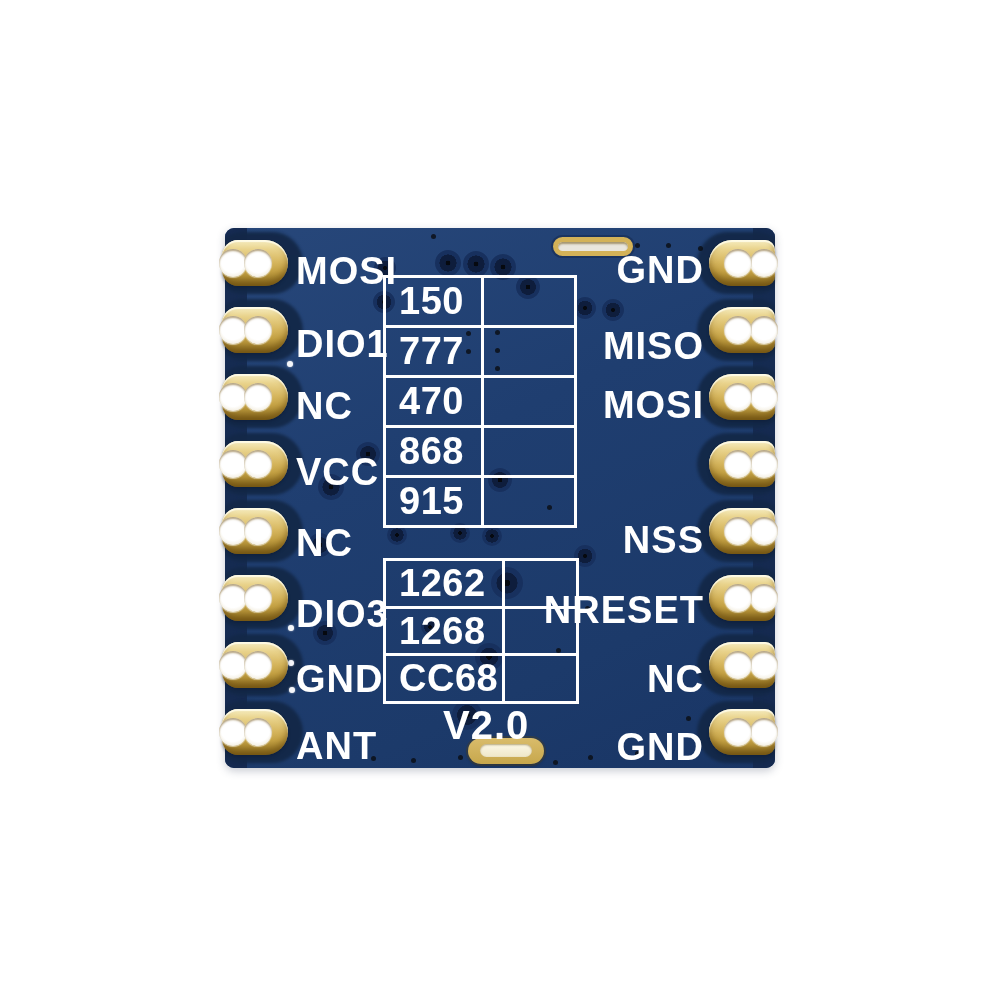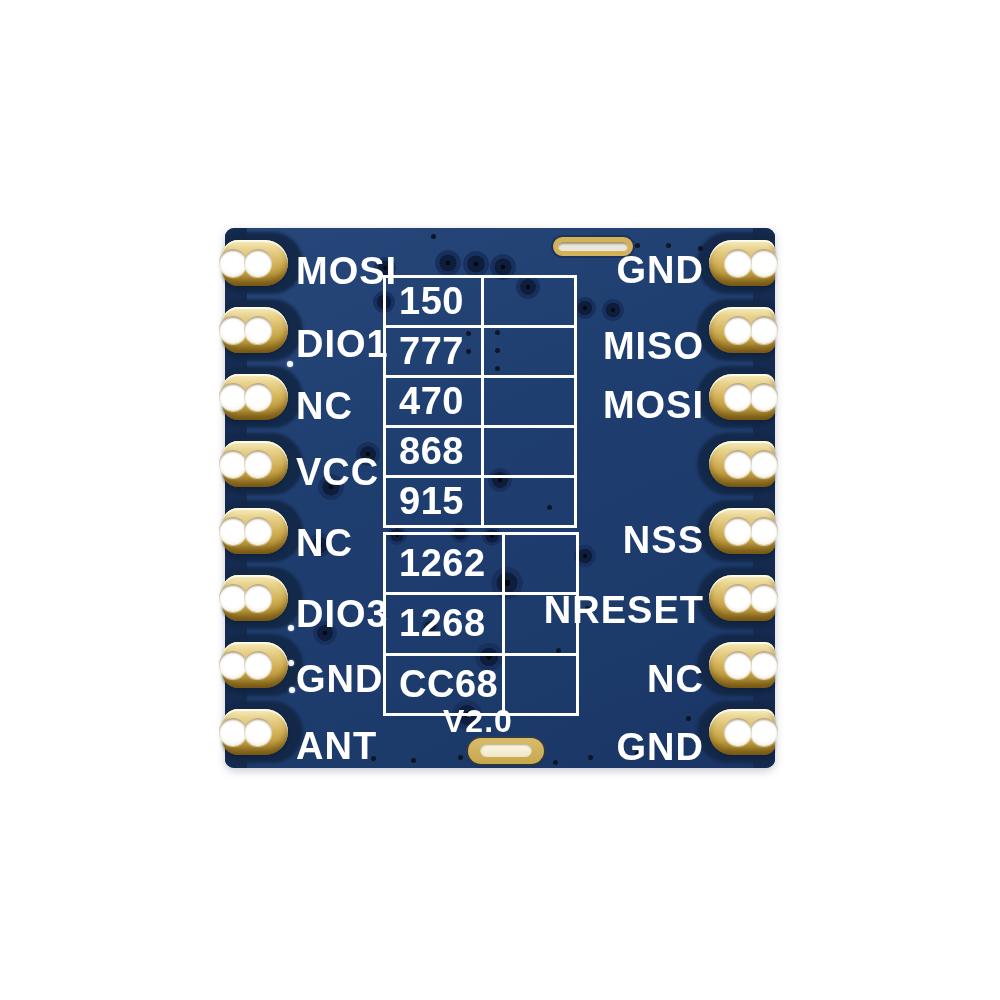--- a/index.html
+++ b/index.html
@@ -68,21 +68,21 @@
   .silk-cell-l{
     display:flex;align-items:center;box-sizing:border-box;
     border-right:3px solid #ffffff;padding-left:13px;
     color:#ffffff;font-size:38px;font-weight:700;letter-spacing:.5px;
   }
   .silk-cell-r{flex:1;}
   .t1 .silk-cell-l{width:98px;}
   .t2 .silk-cell-l{width:119px;}
 
   .version{
-    position:absolute;color:#ffffff;font-size:32px;font-weight:700;
+    position:absolute;color:#ffffff;font-size:40px;font-weight:700;
     letter-spacing:1px;white-space:nowrap;z-index:5;text-align:right;
   }
 
   
   .oval-pad{position:absolute;box-sizing:border-box;}
   .oval-pad.top{
     width:80px;height:19px;border-radius:10px;
     background:#e9e6dd;border:5px solid #d3b258;
     box-shadow:0 0 0 2px rgba(18,36,70,.45),inset 0 2px 2px rgba(110,84,20,.55);
   }
@@ -210,21 +210,21 @@
       <div class="silk-row">
         <div class="silk-cell-l">868</div>
         <div class="silk-cell-r"></div>
       </div>
       <div class="silk-row">
         <div class="silk-cell-l">915</div>
         <div class="silk-cell-r"></div>
       </div>
     </div>
 
-    <div class="silk-table t2" style="left:158px;top:304px;width:196px;height:184px;">
+    <div class="silk-table t2" style="left:158px;top:330px;width:196px;height:146px;">
       <div class="silk-row">
         <div class="silk-cell-l">1262</div>
         <div class="silk-cell-r"></div>
       </div>
       <div class="silk-row">
         <div class="silk-cell-l">1268</div>
         <div class="silk-cell-r"></div>
       </div>
       <div class="silk-row">
         <div class="silk-cell-l">CC68</div>

